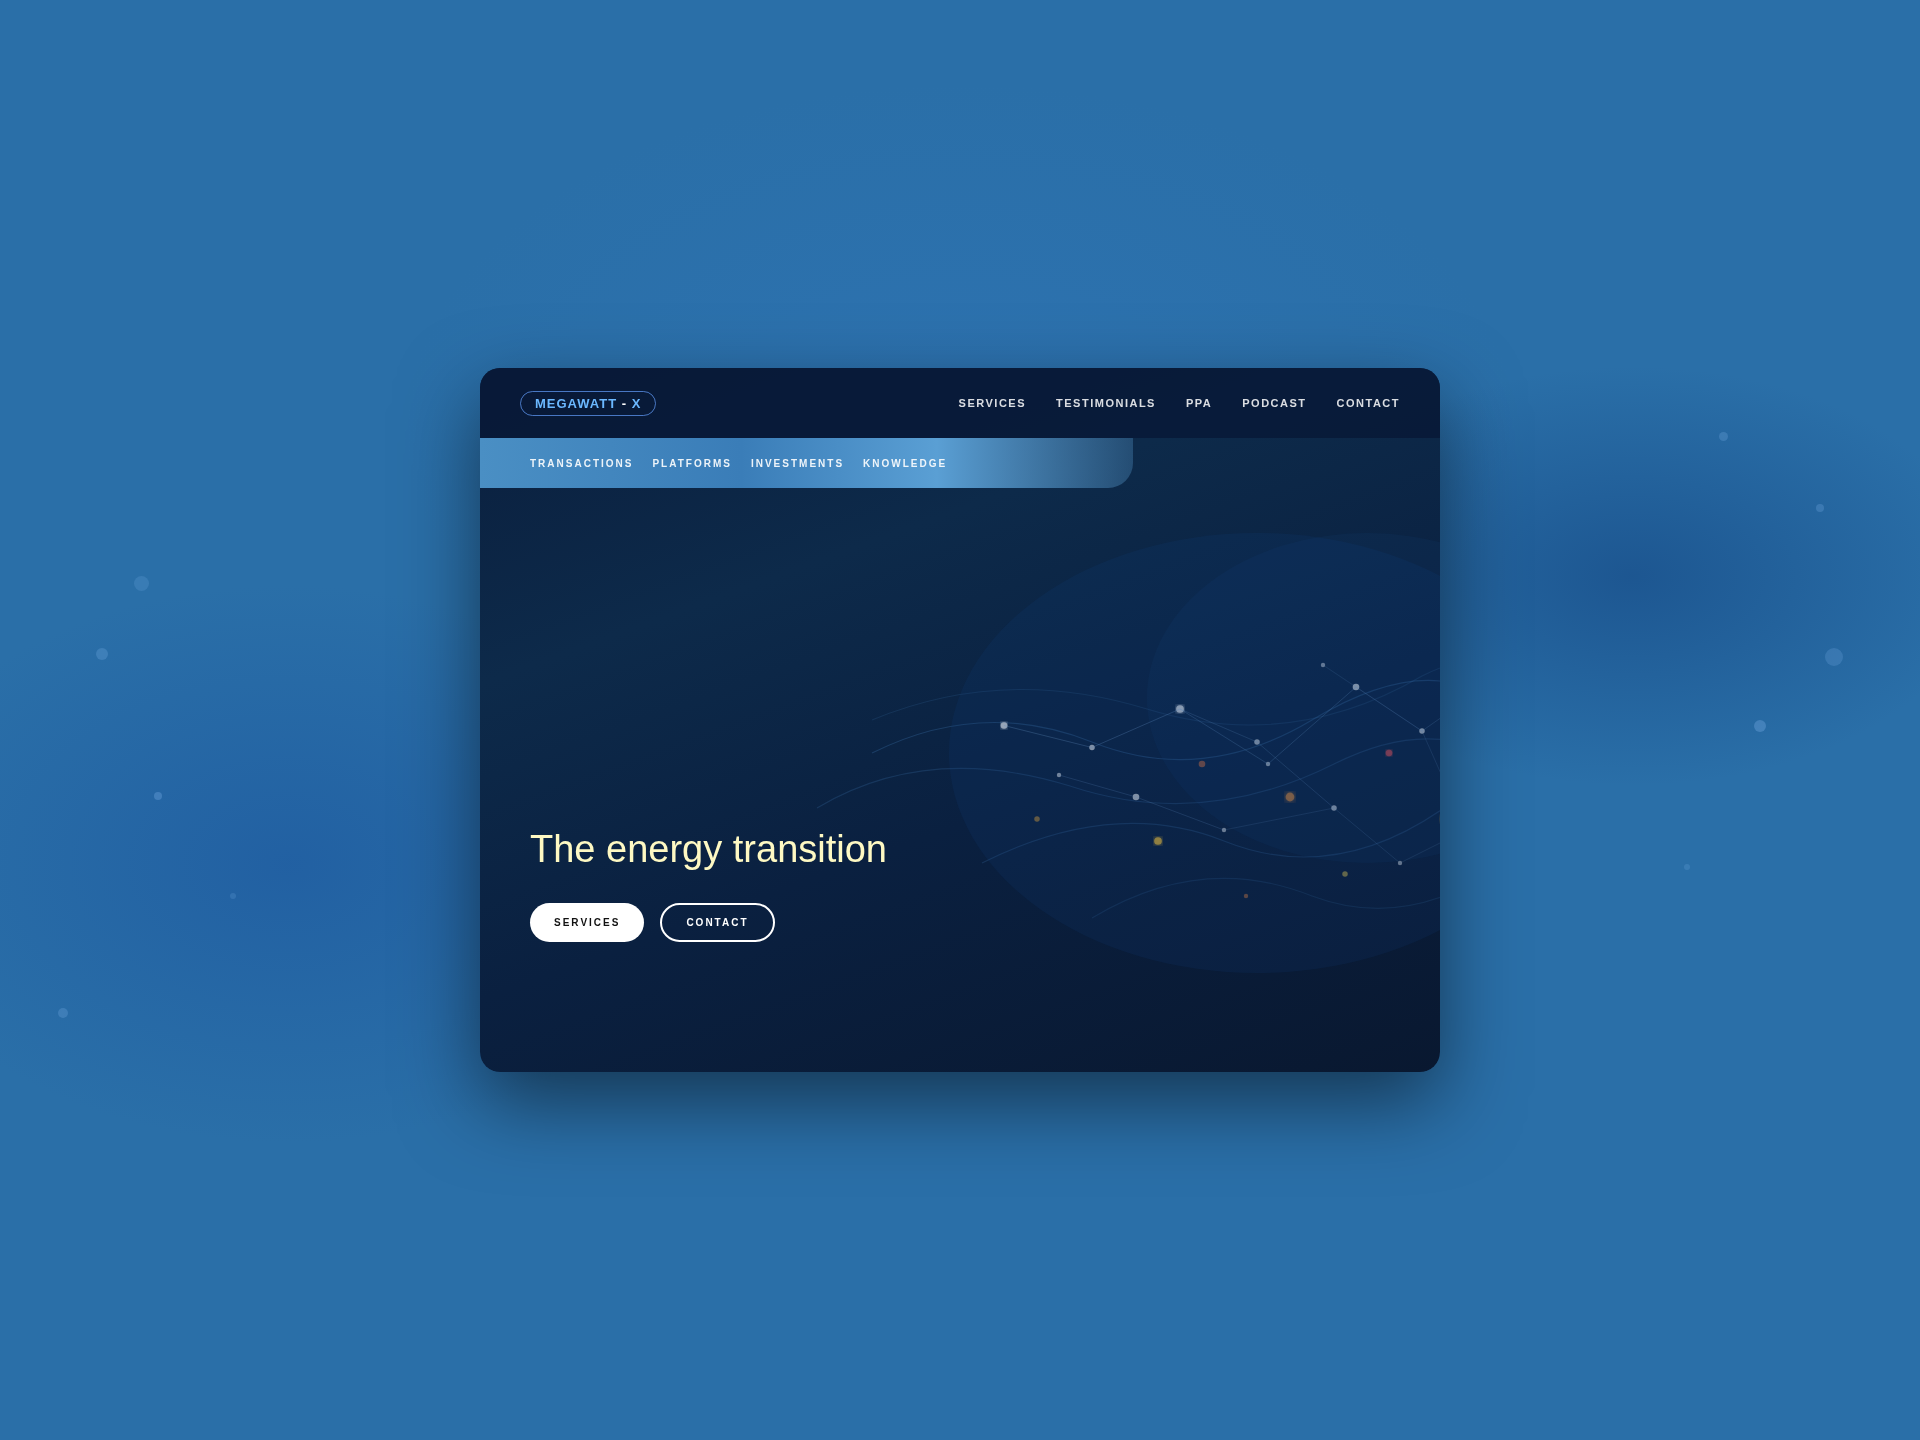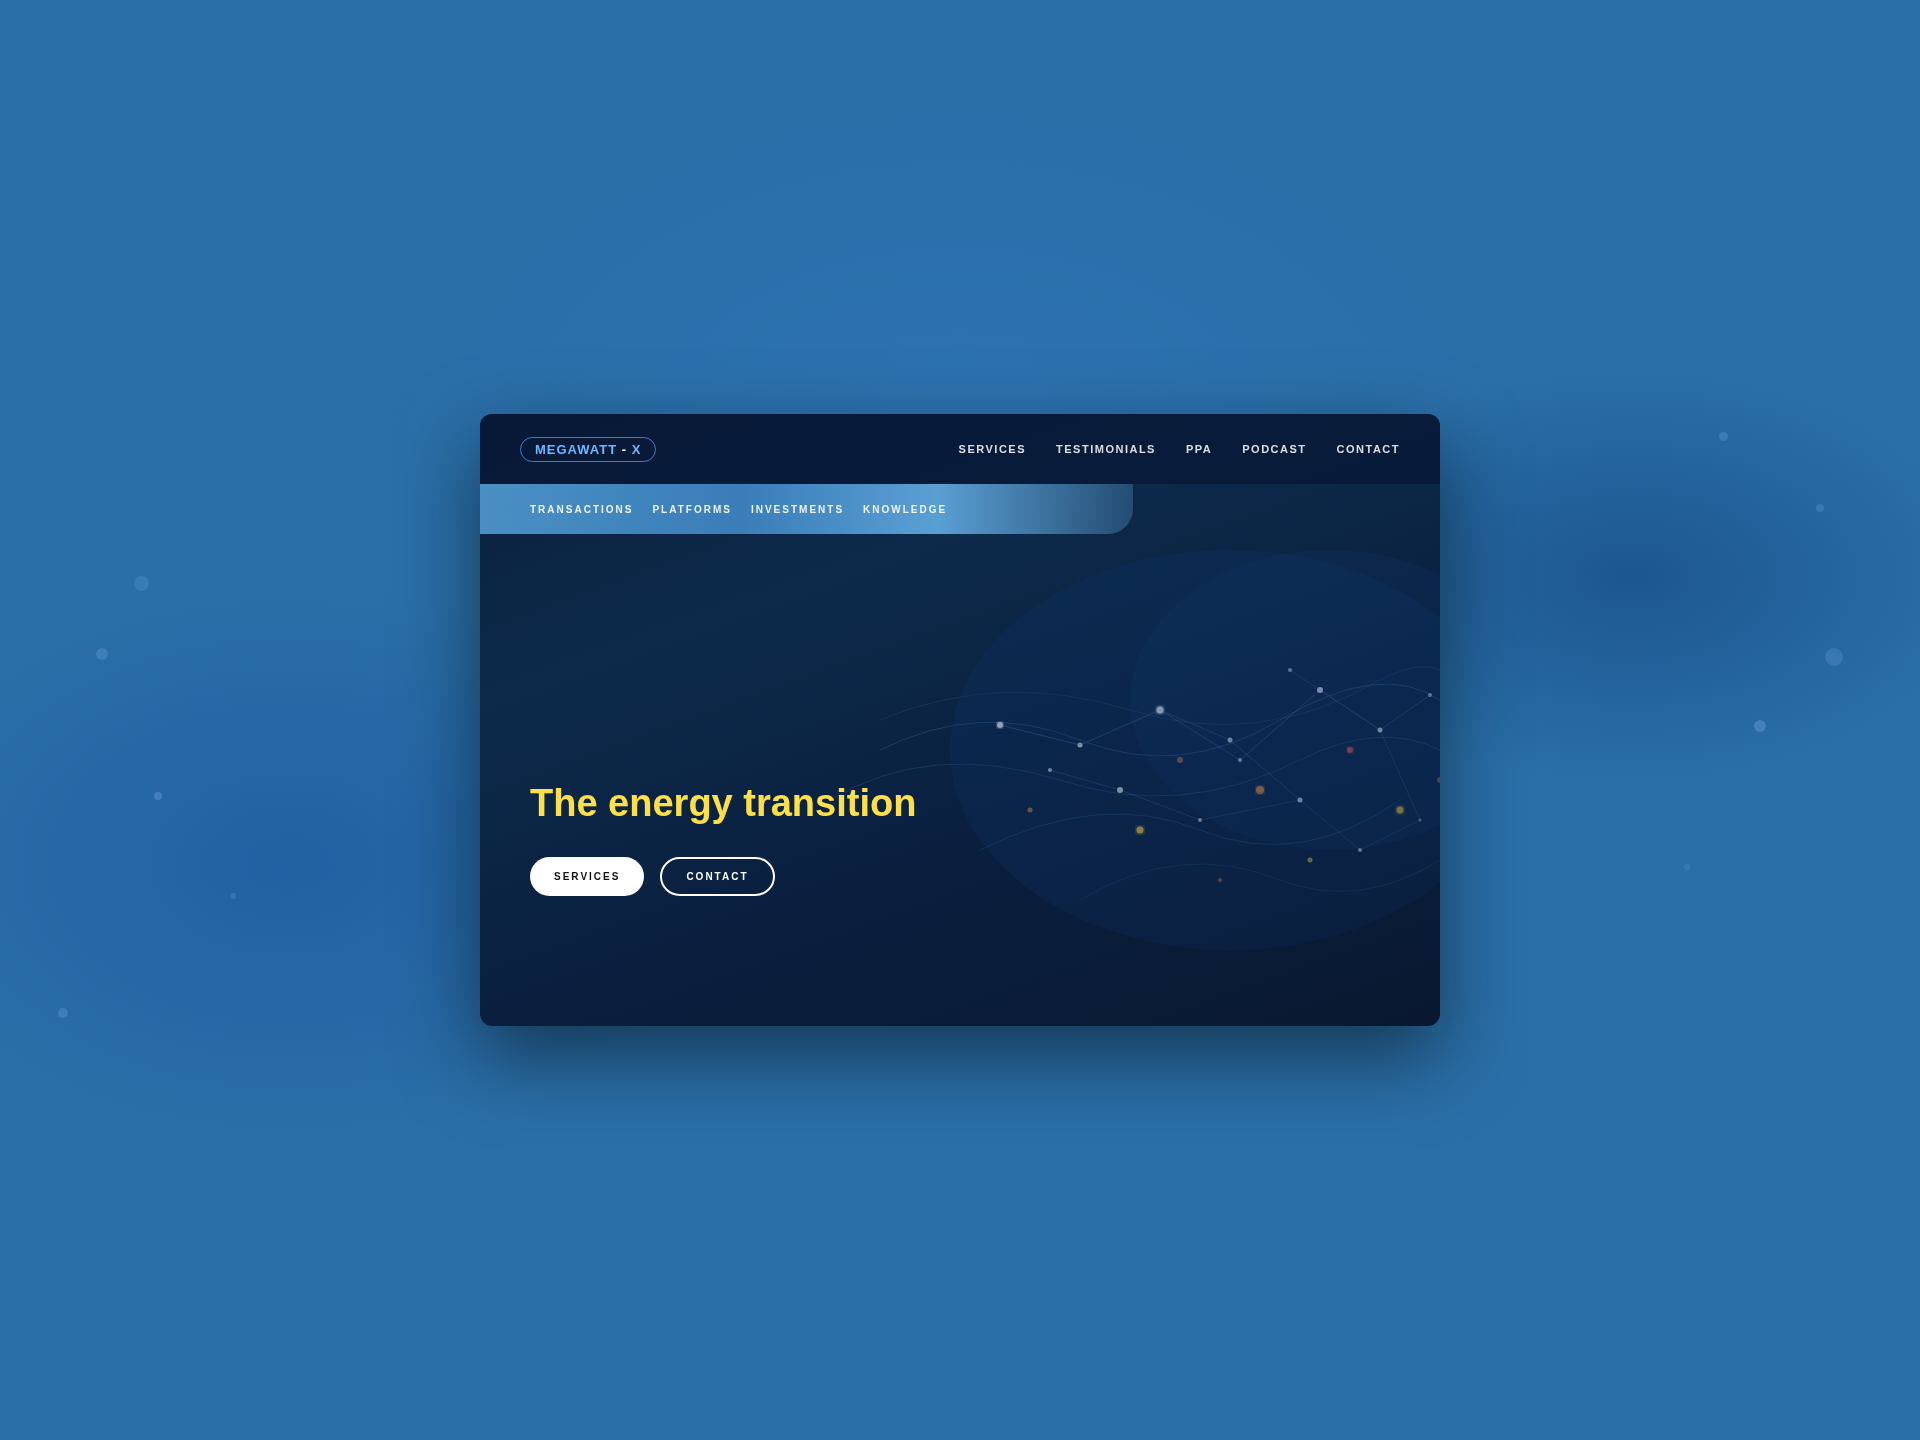--- a/index.html
+++ b/index.html
@@ -37,22 +37,22 @@
 
     .bg-dot {
       position: absolute;
       border-radius: 50%;
       background: rgba(150,200,255,0.5);
     }
 
     .window {
       position: relative;
       width: 960px;
-      height: 612px;
-      border-radius: 12px;
+      height: 704px;
+      border-radius: 20px;
       overflow: hidden;
       box-shadow: 0 30px 80px rgba(0,0,0,0.5);
     }
 
     
     .navbar {
       position: absolute;
       top: 0; left: 0; right: 0;
       height: 70px;
       background: rgba(8, 25, 55, 0.85);
@@ -128,23 +128,23 @@
 
     
     .hero-content {
       position: absolute;
       bottom: 130px;
       left: 50px;
       z-index: 10;
     }
 
     .hero-title {
-      color: #fde047;
+      color: #fef9c3;
       font-size: 38px;
-      font-weight: 700;
+      font-weight: 400;
       line-height: 1.2;
       margin-bottom: 30px;
       max-width: 450px;
     }
 
     .cta-buttons {
       display: flex;
       gap: 16px;
     }
 

